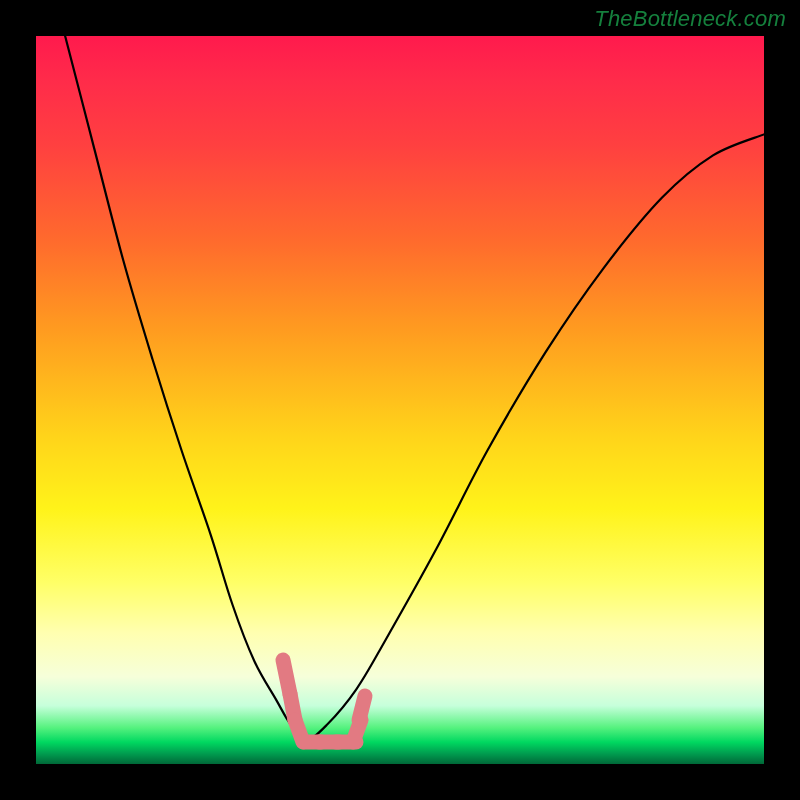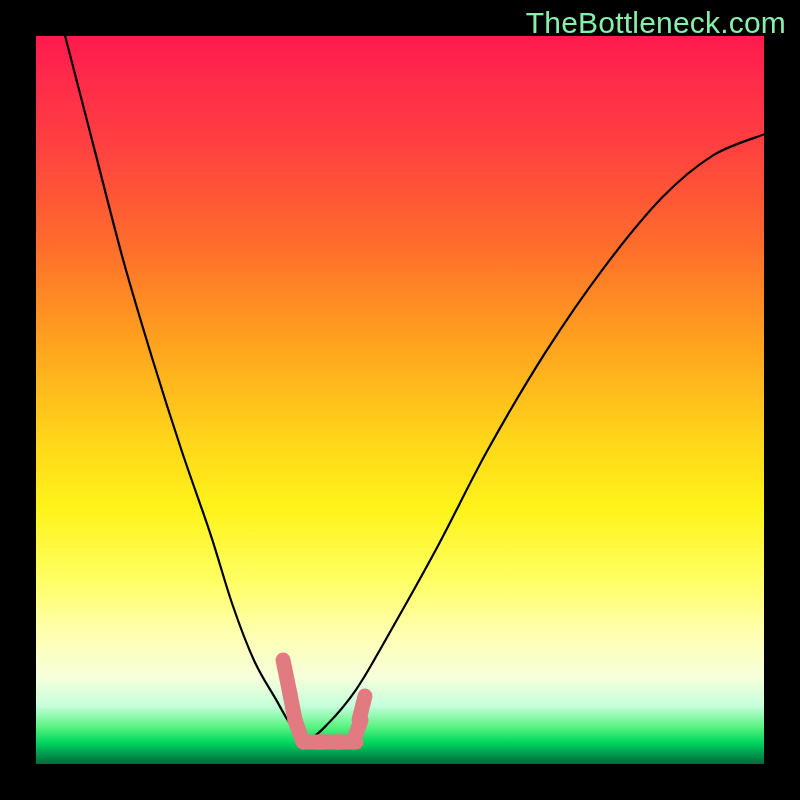--- a/index.html
+++ b/index.html
@@ -14,25 +14,26 @@
   .outer {
     position: relative;
     width: 800px;
     height: 800px;
     background: #000;
   }
   .watermark {
     position: absolute;
     top: 6px;
     right: 14px;
-    color: #86efac;
-    font-size: 30px;
+    color: #15803d;
+    font-size: 22px;
     font-weight: 500;
     letter-spacing: 0.2px;
     z-index: 10;
+    font-style: italic;
   }
   .plot-area {
     position: absolute;
     left: 36px;
     top: 36px;
     width: 728px;
     height: 728px;
     box-sizing: border-box;
     overflow: hidden;
   }

